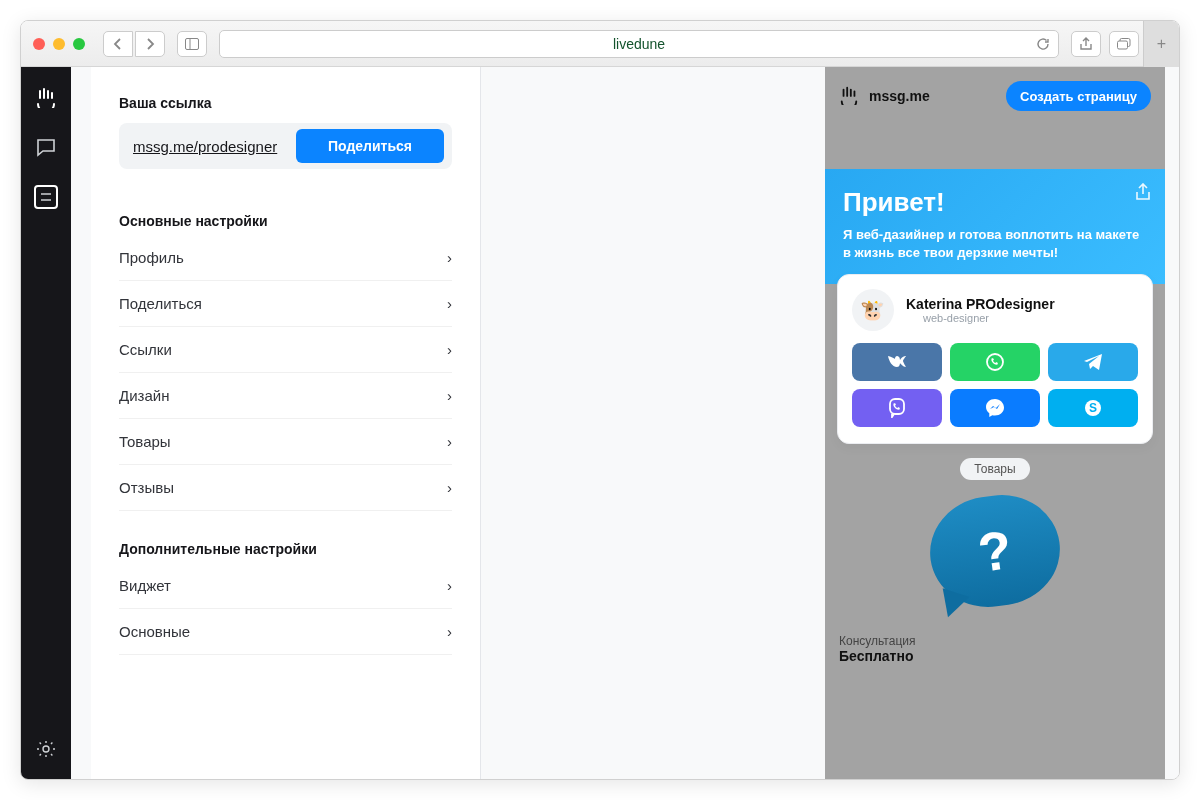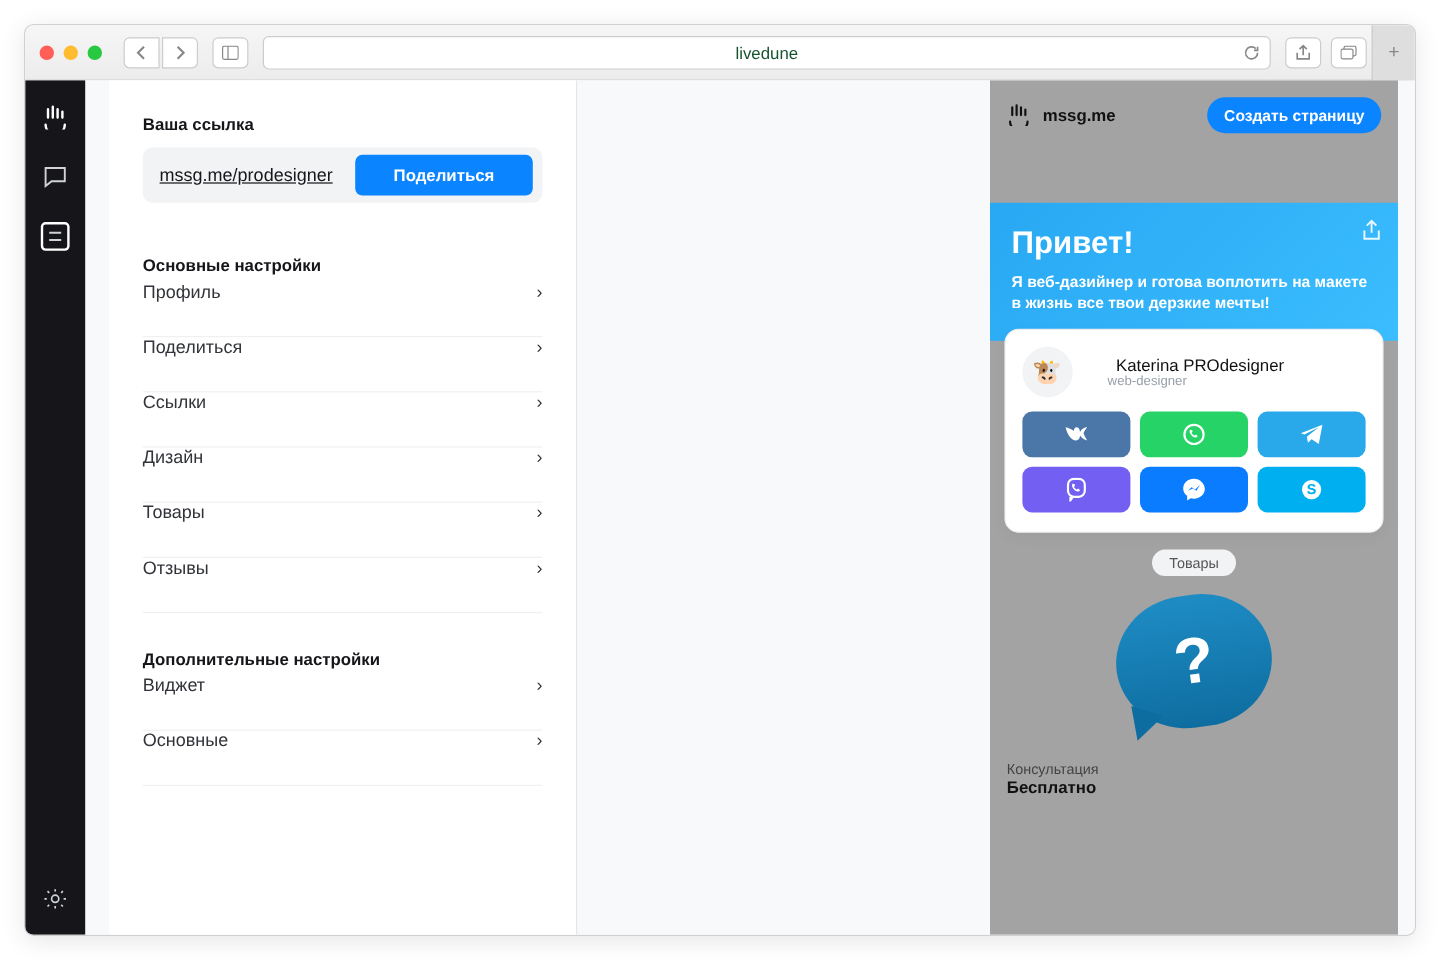--- a/index.html
+++ b/index.html
@@ -35,42 +35,42 @@
 .side-ico.active { border:2px solid #fff; border-radius:4px; padding:2px; }
 .side-gear { margin-top:auto; margin-bottom:18px; }
 
 .settings-panel { width:390px; background:#fff; border-right:1px solid #e4e6ea; padding:28px 28px; overflow-y:auto; }
 .section-label { font-size:14px; font-weight:700; color:#16161a; margin-bottom:12px; }
 .link-row { display:flex; align-items:center; background:#f1f3f5; border-radius:8px; height:46px; padding:0 8px 0 14px; margin-bottom:44px; }
 .link-text { font-size:15px; color:#16161a; text-decoration:underline; flex:1; }
 .share-btn { background:#0b84ff; color:#fff; border:none; height:34px; padding:0 32px; border-radius:6px; font-weight:600; font-size:14px; cursor:pointer; }
 
 .menu-heading { font-size:14px; font-weight:700; color:#16161a; margin:8px 0 6px; }
-.menu-item { display:flex; justify-content:space-between; height:46px; border-bottom:1px solid #f0f0f0; cursor:pointer; }
+.menu-item { display:flex; align-items:center; justify-content:space-between; height:46px; border-bottom:1px solid #f0f0f0; cursor:pointer; }
 .menu-item span { font-size:15px; color:#32343a; }
 .chev { color:#c3c6cc; font-size:18px; }
 .menu-gap { height:22px; }
 
 .middle-gap { flex:1; }
 
 .preview { width:340px; background:#a3a3a3; margin:0 14px 0 0; display:flex; flex-direction:column; }
 .preview-header { display:flex; align-items:center; padding:14px 14px; gap:8px; }
 .mssg-logo { width:22px; height:22px; color:#111; }
 .brand-name { font-size:14px; font-weight:700; color:#111; flex:1; }
 .create-btn { background:#0b84ff; color:#fff; border:none; height:30px; padding:0 14px; border-radius:15px; font-size:13px; font-weight:600; cursor:pointer; }
 
 .hero { background:linear-gradient(135deg,#28a8f2,#3bbdff); padding:18px 18px 22px; color:#fff; position:relative; border-radius:0 0 0 0;margin-top:44px; }
 .hero h1 { font-size:26px; font-weight:800; margin-bottom:8px; }
 .hero p { font-size:13px; line-height:1.4; font-weight:600; }
 .share-ico { position:absolute; top:14px; right:14px; color:#fff; opacity:0.9; }
 
 .card { background:#fff; border:1px solid #ebedf1; border-radius:12px; margin:-10px 12px 14px; padding:14px 14px 16px; box-shadow:0 4px 12px rgba(0,0,0,0.04); position:relative; }
 .profile-row { display:flex; align-items:center; gap:12px; margin-bottom:6px; }
 .avatar { width:42px; height:42px; border-radius:50%; background:#f1f3f5; display:flex; align-items:center; justify-content:center; font-size:20px; }
-.pname { font-size:14px; font-weight:400; color:#111;margin-left:24px; }
+.pname { font-size:14px; font-weight:700; color:#111; }
 .prole { font-size:11px; color:#98a0a9;margin-left:17px; }
 .social-grid { display:grid; grid-template-columns:repeat(3,1fr); gap:8px; margin-top:12px; }
 .soc { height:38px; border-radius:8px; display:flex; align-items:center; justify-content:center; color:#fff; cursor:pointer; }
 .soc.vk { background:#4a76a8; } .soc.wa { background:#25d366; } .soc.tg { background:#29a9ea; }
 .soc.vb { background:#7360f2; } .soc.ms { background:#0a7cff; } .soc.sk { background:#00aff0; }
 
 .pill { margin:0 auto 10px; background:#f1f3f5; border-radius:14px; padding:4px 14px; font-size:12px; color:#555; width:max-content; }
 .product { padding:0 14px 14px; }
 .bubble-wrap { display:flex; justify-content:center; padding:6px 0 0; }
 .bubble { width:150px; height:130px; position:relative; }

